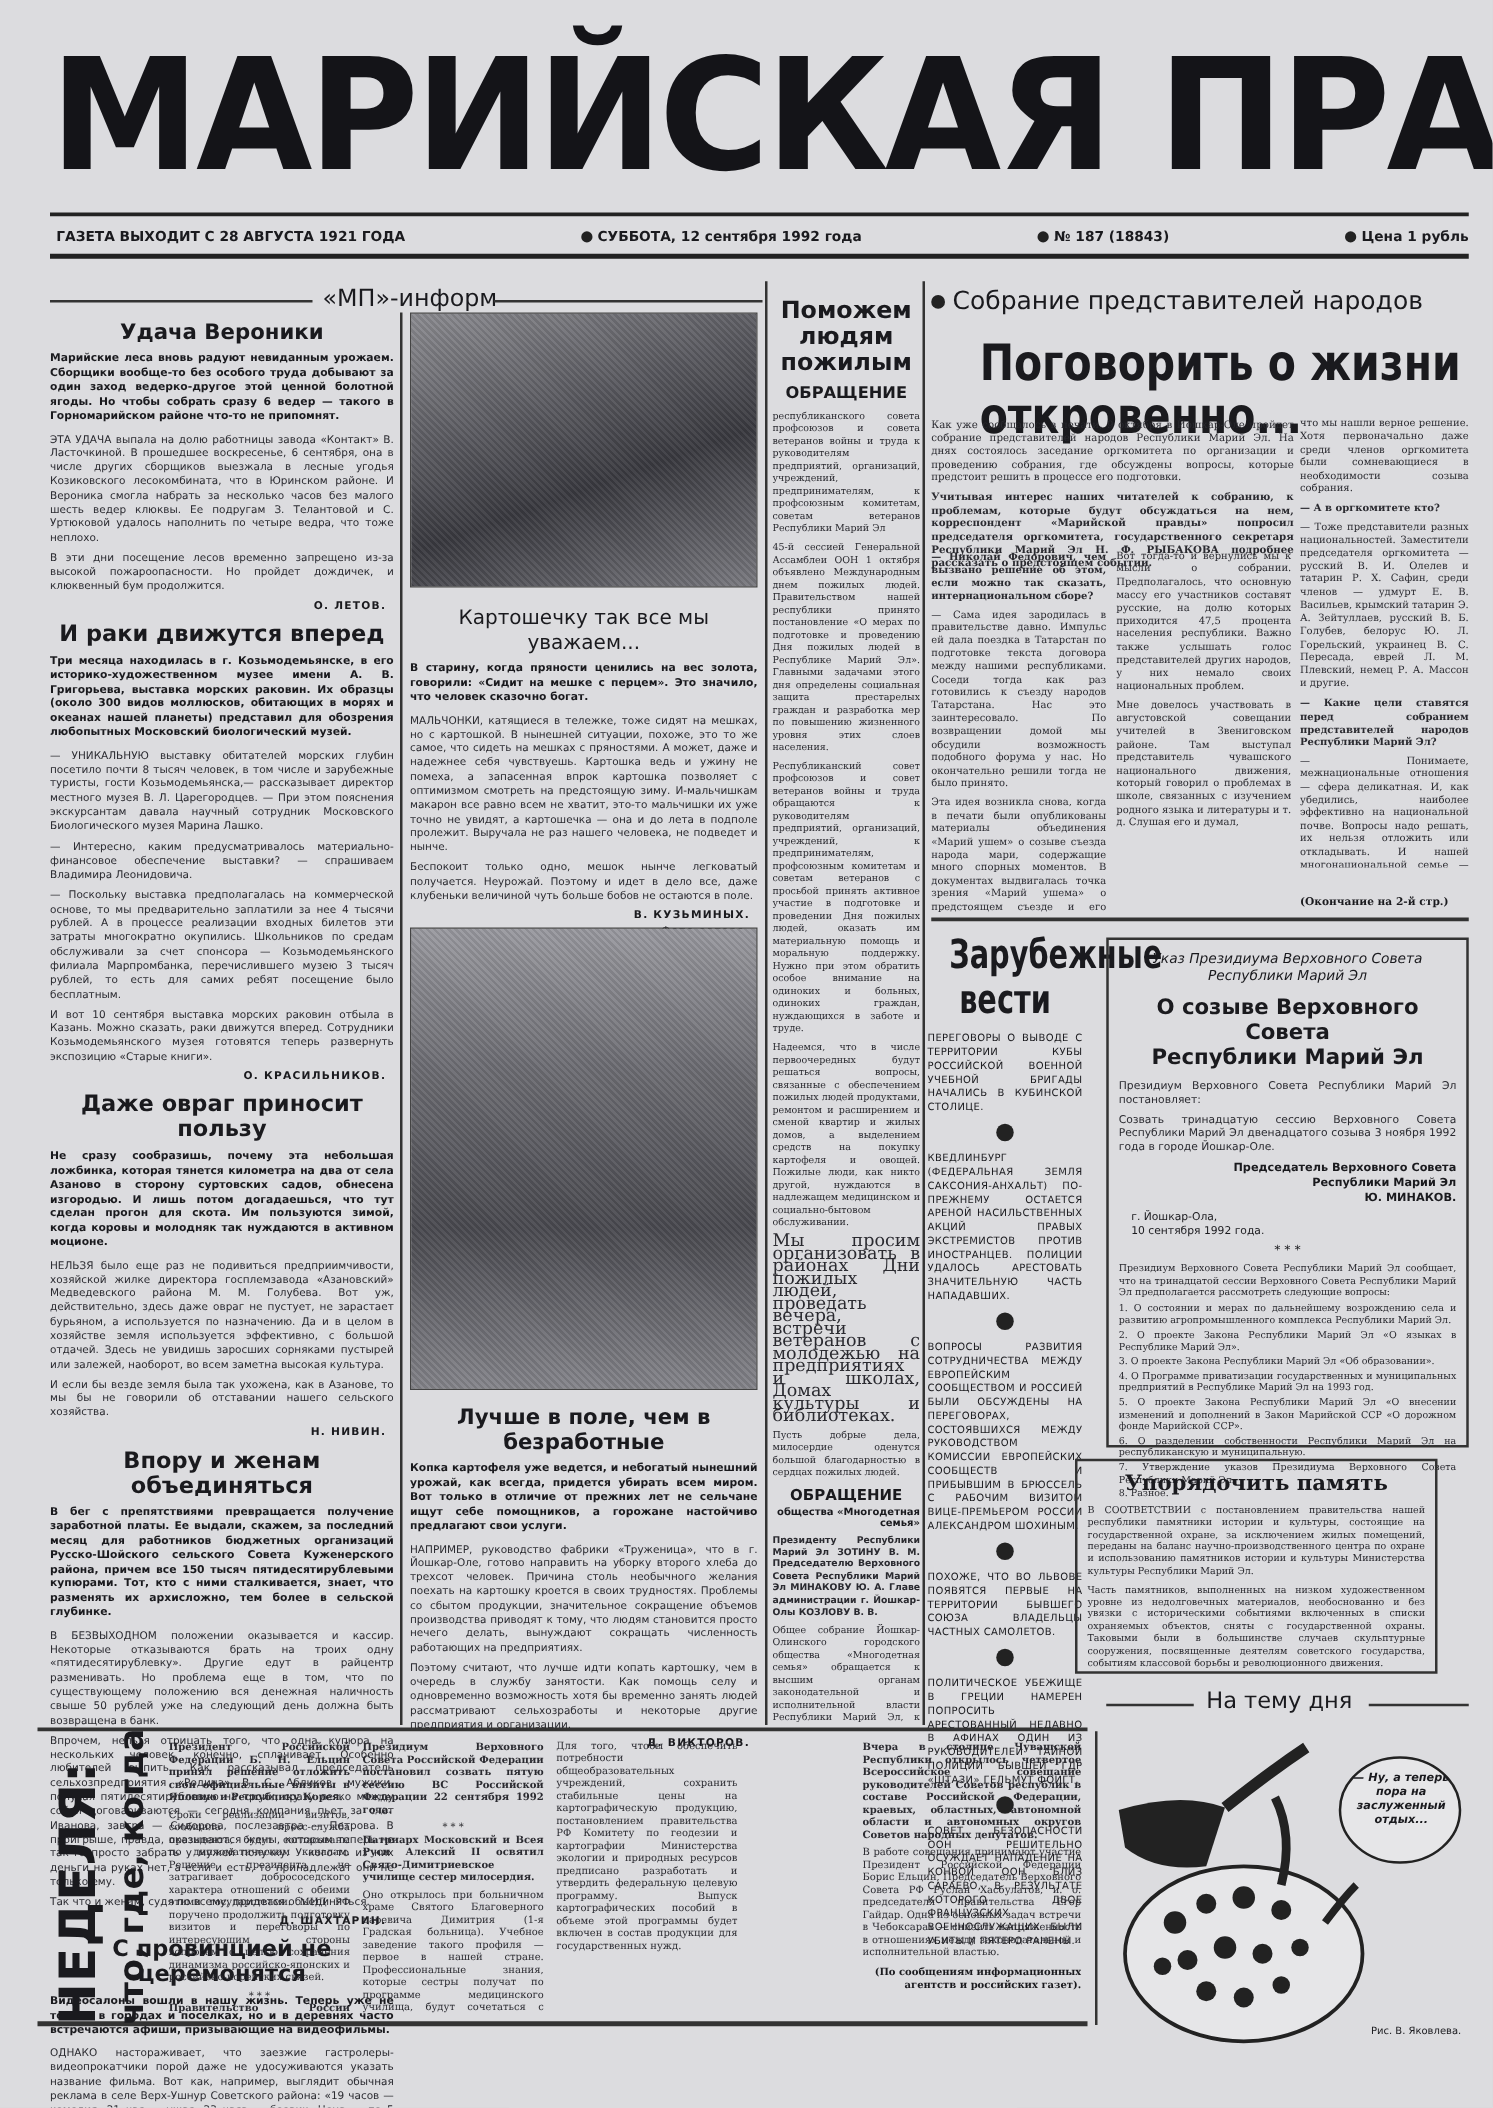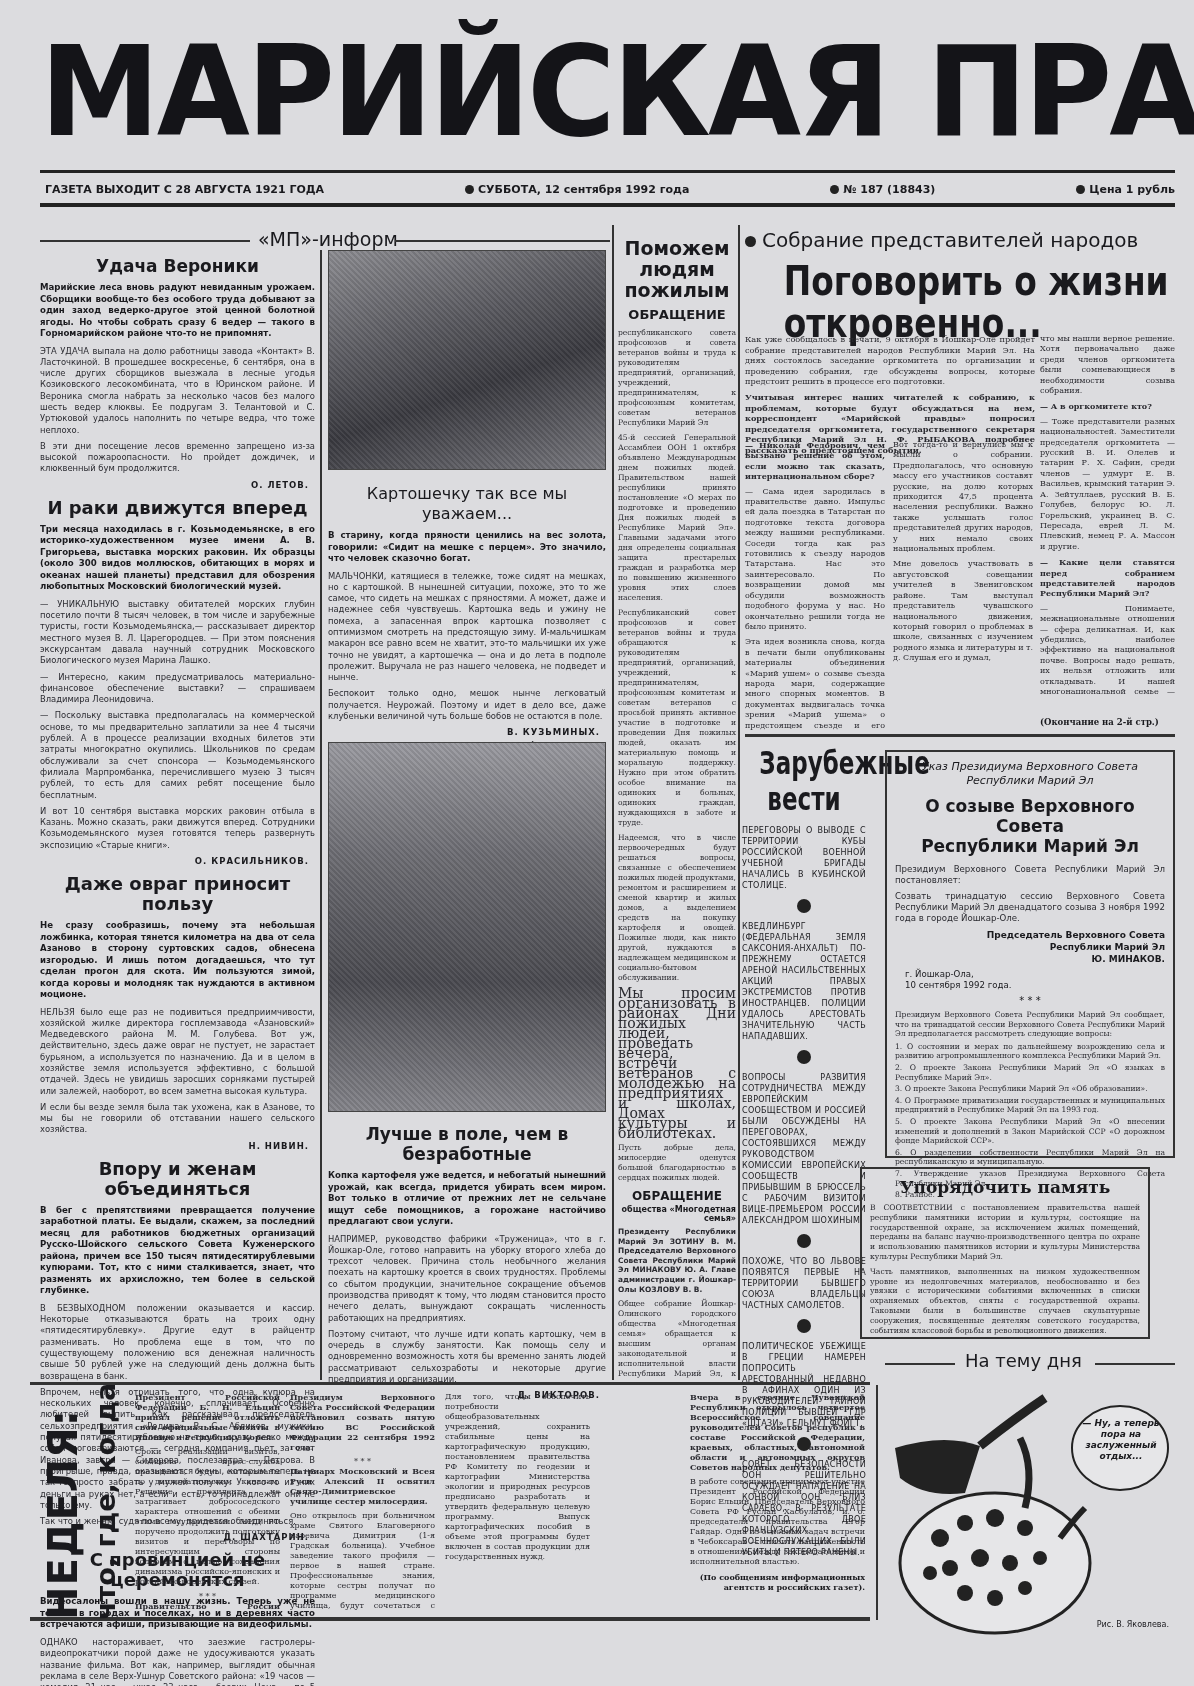--- a/index.html
+++ b/index.html
@@ -132,21 +132,21 @@
     <div class="body" style="font-size:7.6px; line-height:10px;">Пусть добрые дела, милосердие оденутся большой благодарностью в сердцах пожилых людей.</div>
     <div style="font-family:'DejaVu Sans',sans-serif; font-weight:900; font-size:12px; text-align:center; margin:6px 0 2px;">ОБРАЩЕНИЕ</div>
     <div style="font-family:'DejaVu Sans',sans-serif; font-weight:bold; font-size:8px; text-align:right; margin-bottom:4px;">общества «Многодетная семья»</div>
     <div class="body" style="font-family:'DejaVu Sans',sans-serif; font-weight:bold; font-size:7.4px; line-height:9.6px;">Президенту Республики Марий Эл ЗОТИНУ В. М. Председателю Верховного Совета Республики Марий Эл МИНАКОВУ Ю. А. Главе администрации г. Йошкар-Олы КОЗЛОВУ В. В.</div>
     <div class="body" style="font-size:7.6px; line-height:10px;">Общее собрание Йошкар-Олинского городского общества «Многодетная семья» обращается к высшим органам законодательной и исполнительной власти Республики Марий Эл, к администрации города Йошкар-Олы с требованием полного исполнения последних указов Президента Российской Федерации, Президента Республики Марий Эл по социальной поддержке многодетных семей.</div>
 
   </div>
   <div class="vline" style="left:738px; top:225px; height:1155px;"></div>
 
   <div class="col" style="left:745px; top:228px; width:430px;">
-    <div style="font-size:20px; margin-bottom:8px;"><span class="dot" style="display:inline-block;width:11px;height:11px;border-radius:50%;background:#222;margin-right:6px;vertical-align:middle;"></span><span>Собрание представителей народов</span></div>
+    <div style="font-size:20px; margin-bottom:18px;"><span class="dot" style="display:inline-block;width:11px;height:11px;border-radius:50%;background:#222;margin-right:6px;vertical-align:middle;"></span><span>Собрание представителей народов</span></div>
     <div style="text-align:left; line-height:42px;">
       <div style="font-weight:900; font-size:40px; transform:scaleX(.82); white-space:nowrap;">Поговорить о жизни</div>
       <div style="font-weight:900; font-size:40px; transform:scaleX(.82); white-space:nowrap;">откровенно...</div>
     </div>
   </div>
   <div class="col serif" style="left:745px; top:334px; width:290px;">
     <div class="body" style="font-size:8.2px; line-height:10.6px;">Как уже сообщалось в печати, 9 октября в Йошкар-Оле пройдет собрание представителей народов Республики Марий Эл. На днях состоялось заседание оргкомитета по организации и проведению собрания, где обсуждены вопросы, которые предстоит решить в процессе его подготовки.</div>
     <div class="body" style="font-size:8.2px; line-height:10.6px; font-weight:bold;">Учитывая интерес наших читателей к собранию, к проблемам, которые будут обсуждаться на нем, корреспондент «Марийской правды» попросил председателя оргкомитета, государственного секретаря Республики Марий Эл Н. Ф. РЫБАКОВА подробнее рассказать о предстоящем событии.</div>
   </div>
   <div class="col serif" style="left:745px; top:440px; width:140px; overflow:hidden; height:290px;">

